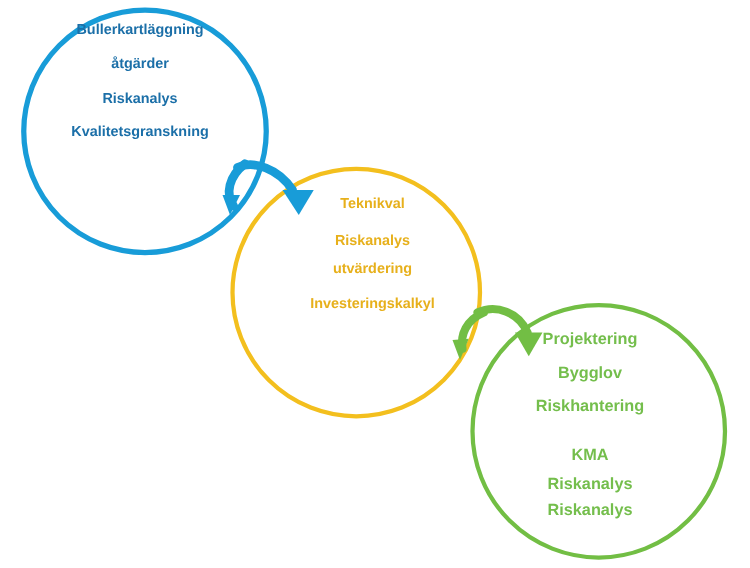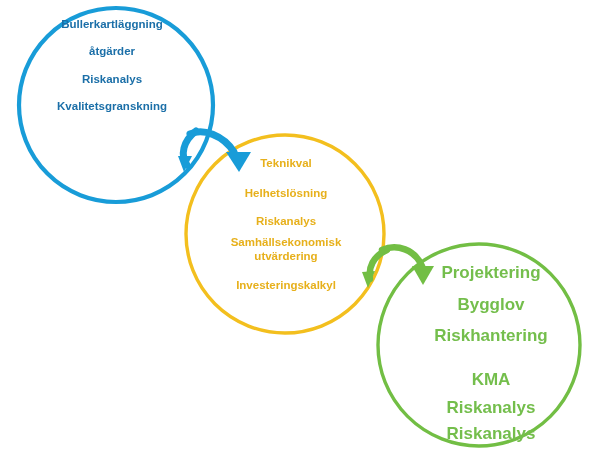--- a/index.html
+++ b/index.html
@@ -41,34 +41,34 @@
     left: 14px;
     top: 18px;
     width: 196px;
     color: #1B6FA8;
     font-size: 11.5px;
   }
   #group-blue .line { margin-bottom: 14px; }
   #group-blue .line.tight { margin-bottom: 13px; }
   
   #group-yellow {
-    left: 188px;
+    left: 200px;
     top: 157px;
     width: 196px;
     color: #E7B01B;
     font-size: 11.5px;
   }
   #group-yellow .line { margin-bottom: 13px; }
   
   #group-green {
-    left: 390px;
+    left: 371px;
     top: 263px;
     width: 202px;
     color: #74BE4C;
-    font-size: 17px;
+    font-size: 13px;
   }
   #group-green .line { margin-bottom: 9px; }
 </style>
 </head>
 <body>
 
 <div id="canvas">
 
   <svg id="diagram-svg" viewBox="0 0 600 454">
 
@@ -102,23 +102,21 @@
 
   <div class="circle-label-group" id="group-blue">
     <div class="line">Bullerkartläggning</div>
     <div class="line">åtgärder</div>
     <div class="line">Riskanalys</div>
     <div class="line" style="margin-bottom:11px">Kvalitetsgranskning</div>
   </div>
 
   <div class="circle-label-group" id="group-yellow">
     <div class="line" style="margin-bottom:17px">Teknikval</div>
-    <div class="line" style="margin-bottom:14px">Helhetslösning</div>
     <div class="line" style="margin-bottom:8px">Riskanalys</div>
-    <div class="line" style="margin-bottom:1px">Samhällsekonomisk</div>
     <div class="line" style="margin-bottom:15px">utvärdering</div>
     <div class="line" style="margin-bottom:0">Investeringskalkyl</div>
   </div>
 
   <div class="circle-label-group" id="group-green">
     <div class="line" style="margin-bottom:12px">Projektering</div>
     <div class="line" style="margin-bottom:12px">Bygglov</div>
     <div class="line" style="margin-bottom:24px">Riskhantering</div>
     <div class="line" style="margin-bottom:8px">KMA</div>
     <div class="line" style="margin-bottom:6px">Riskanalys</div>

